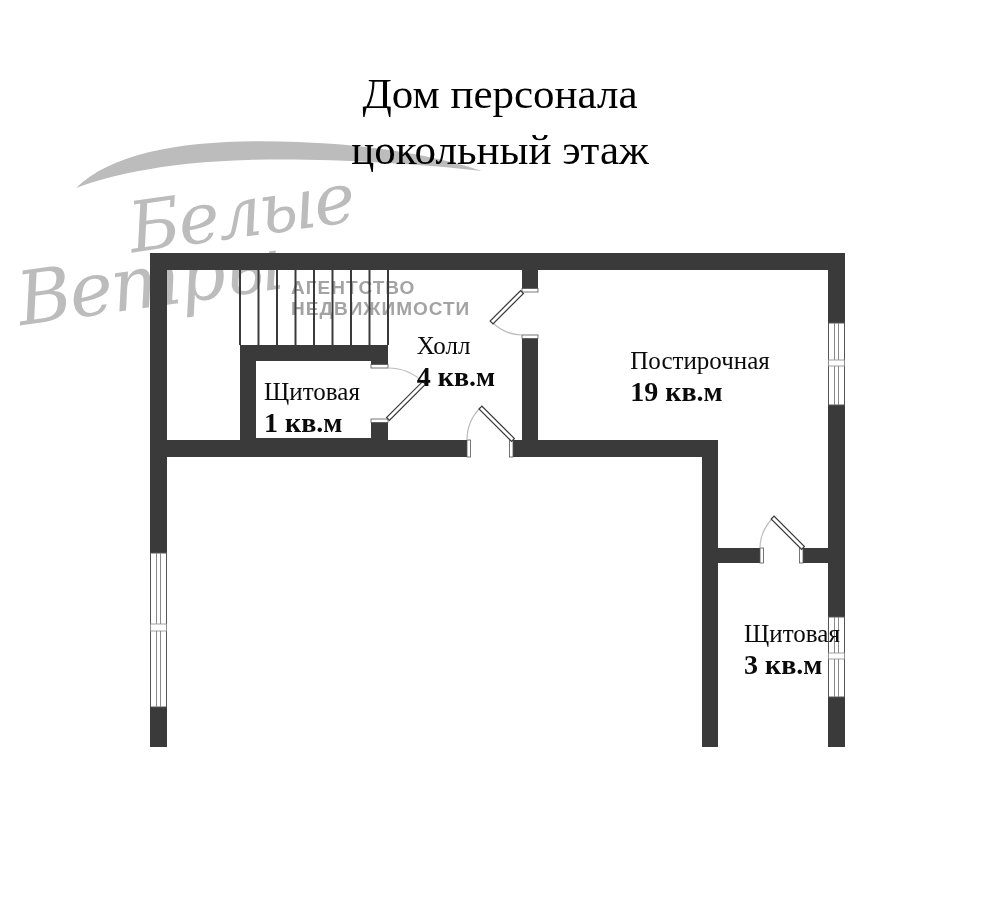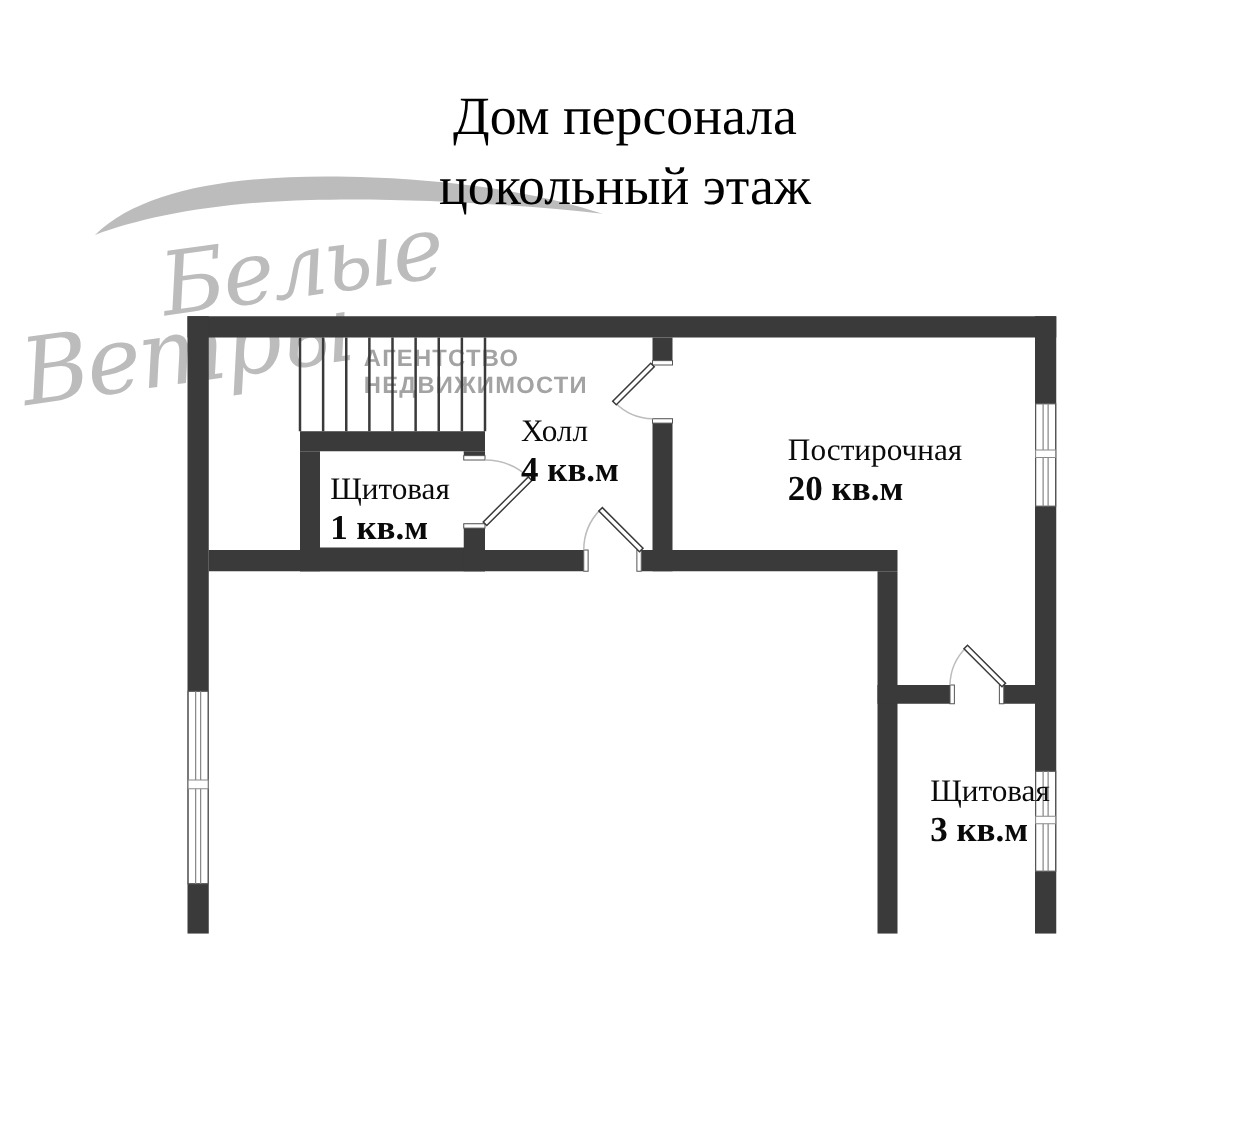--- a/index.html
+++ b/index.html
@@ -146,20 +146,20 @@
   <div class="room-label" style="left:312px;top:407px">
     <div class="room-name">Щитовая</div>
     <div class="room-area">1 кв.м</div>
   </div>
   <div class="room-label" style="left:456px;top:361px">
     <div class="room-name">Холл</div>
     <div class="room-area">4 кв.м</div>
   </div>
   <div class="room-label" style="left:700px;top:376px">
     <div class="room-name">Постирочная</div>
-    <div class="room-area">20 кв.м</div>
+    <div class="room-area">19 кв.м</div>
   </div>
   <div class="room-label" style="left:792px;top:649px">
     <div class="room-name">Щитовая</div>
     <div class="room-area">3 кв.м</div>
   </div>
 
 </div>
 
 </body></html>

